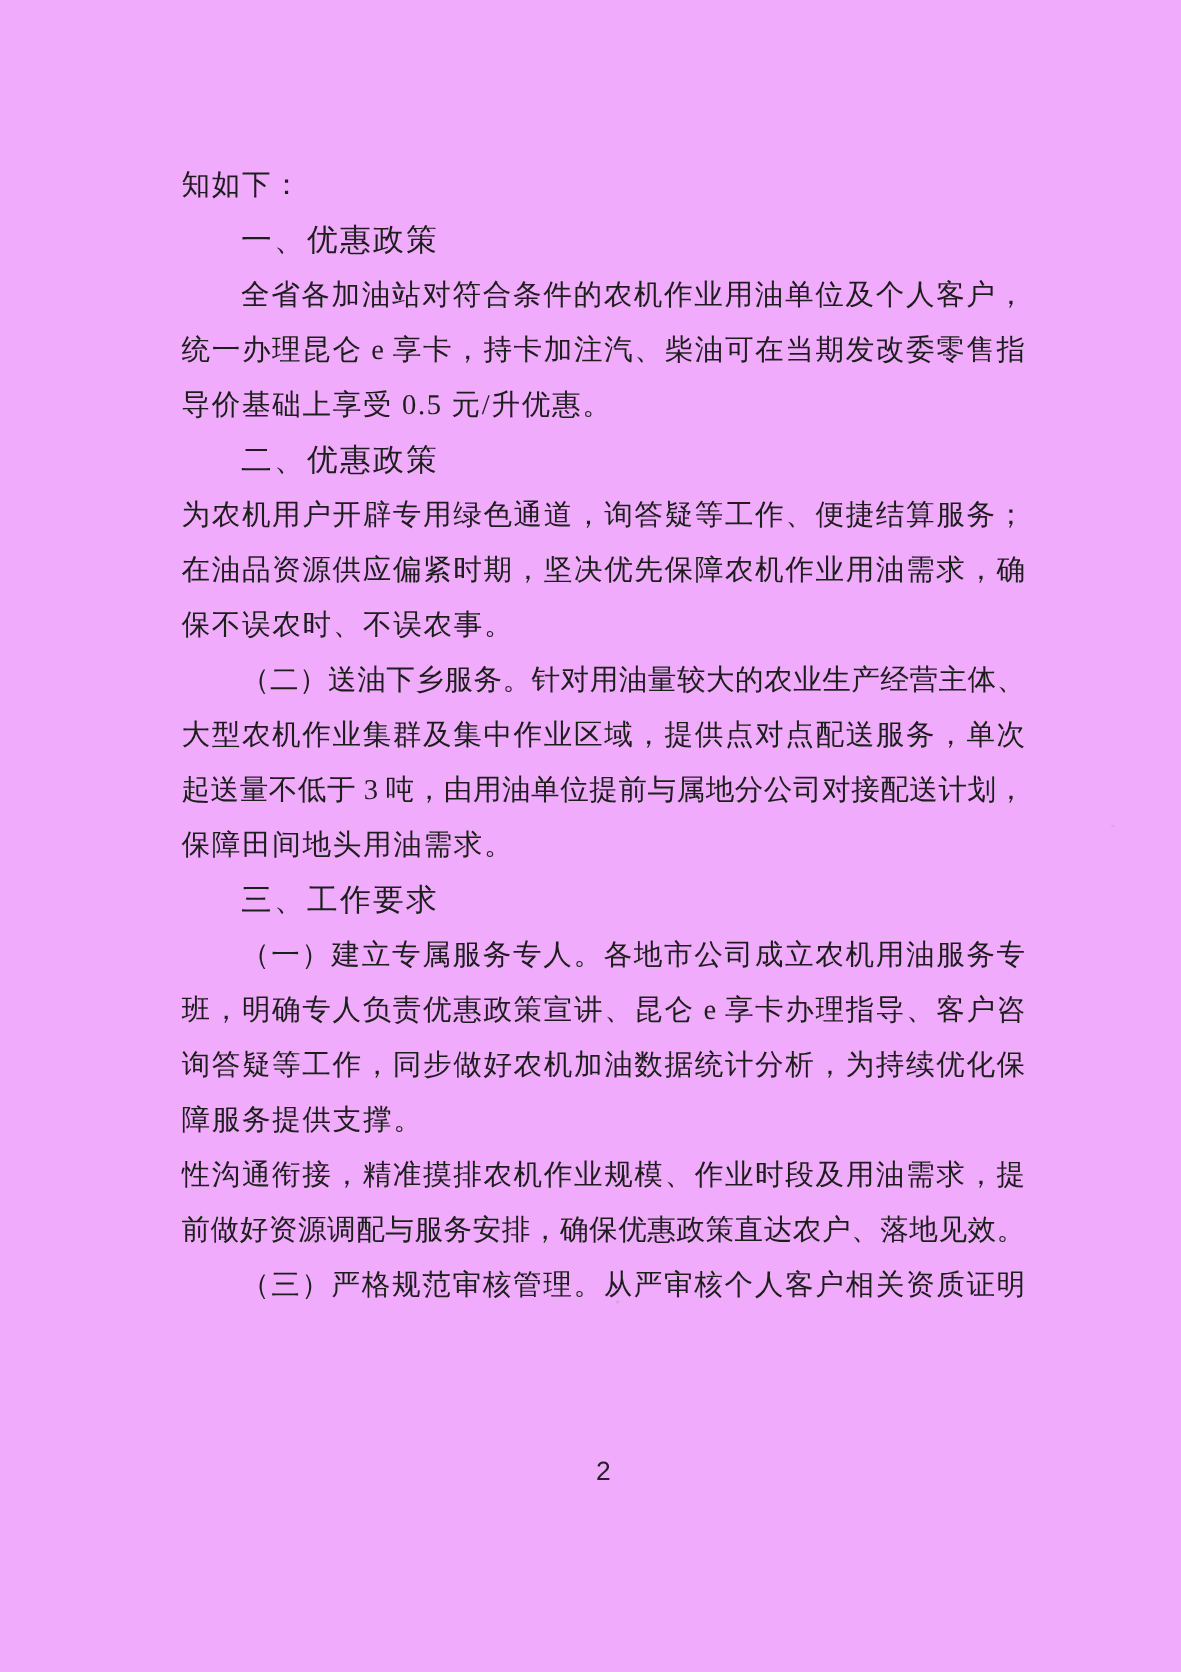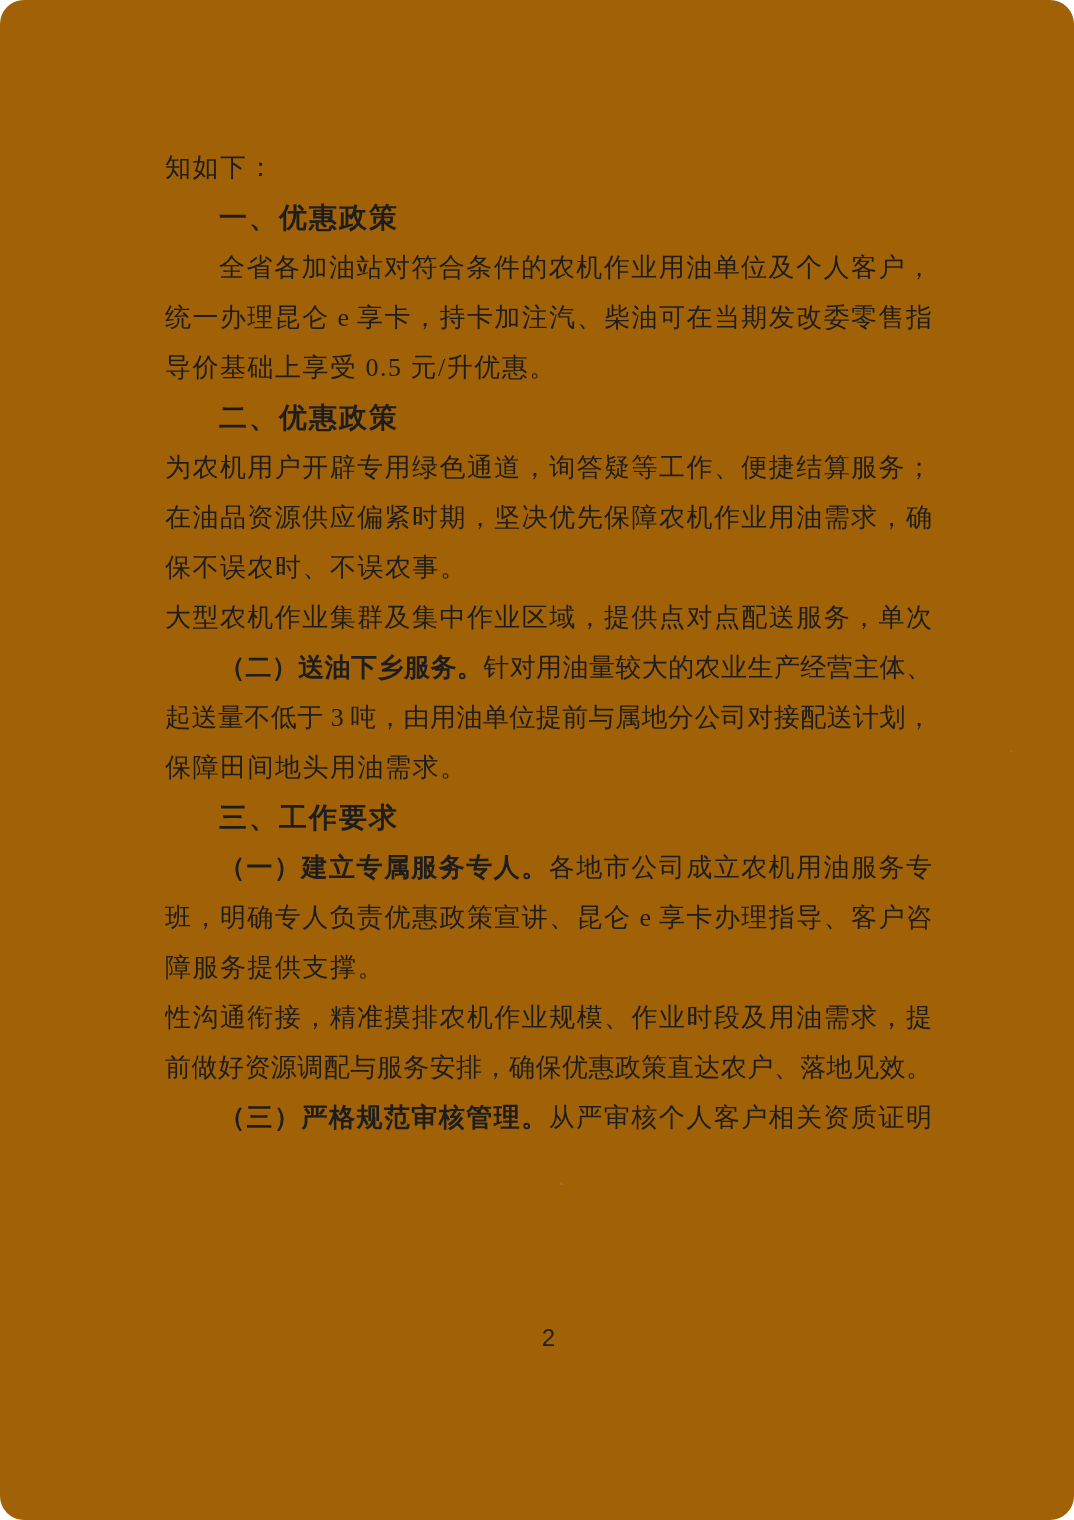--- a/index.html
+++ b/index.html
@@ -4,25 +4,24 @@
 <style>
   html, body {
     margin: 0;
     padding: 0;
     background: #ffffff;
   }
   .page {
     position: relative;
     width: 1074px;
     height: 1520px;
-    background: #a16207;
+    background: #f0abfc;
     overflow: hidden;
     font-family: "Liberation Serif", "DejaVu Serif", serif;
     color: #1d1d1d;
-    border-radius: 24px;
   }
   .content {
     position: absolute;
     left: 165px;
     top: 143px;
     width: 767px;
   }
   .line {
     font-size: 26px;
     line-height: 50px;
@@ -40,21 +39,21 @@
   .line.indent {
     text-indent: 54px;
   }
   .line.heading {
     font-family: "Liberation Sans", "DejaVu Sans", sans-serif;
     font-weight: 700;
     font-size: 28px;
     letter-spacing: 2px;
   }
   .seg.bold {
-    font-weight: 700;
+    font-weight: 400;
   }
   .page-number {
     position: absolute;
     top: 1318px;
     left: 165px;
     width: 767px;
     text-align: center;
     font-size: 24px;
     line-height: 40px;
     color: #222222;
@@ -73,27 +72,28 @@
   <div class="content">
       <div class="line"><span class="seg">知如下：</span></div>
       <div class="line indent heading"><span class="seg bold">一、优惠政策</span></div>
       <div class="line indent justify"><span class="seg">全省各加油站对符合条件的农机作业用油单位及个人客户，</span></div>
       <div class="line justify"><span class="seg">统一办理昆仑 e 享卡，持卡加注汽、柴油可在当期发改委零售指</span></div>
       <div class="line"><span class="seg">导价基础上享受 0.5 元/升优惠。</span></div>
       <div class="line indent heading"><span class="seg bold">二、优惠政策</span></div>
       <div class="line justify"><span class="seg">为农机用户开辟专用绿色通道，询答疑等工作、便捷结算服务；</span></div>
       <div class="line justify"><span class="seg">在油品资源供应偏紧时期，坚决优先保障农机作业用油需求，确</span></div>
       <div class="line"><span class="seg">保不误农时、不误农事。</span></div>
+      <div class="line indent justify"><span class="seg bold">（二）送油下乡服务。</span><span class="seg">针对用油量较大的农业生产经营主体、</span></div>
       <div class="line justify"><span class="seg">大型农机作业集群及集中作业区域，提供点对点配送服务，单次</span></div>
-      <div class="line indent justify"><span class="seg bold">（二）送油下乡服务。</span><span class="seg">针对用油量较大的农业生产经营主体、</span></div>
       <div class="line justify"><span class="seg">起送量不低于 3 吨，由用油单位提前与属地分公司对接配送计划，</span></div>
       <div class="line"><span class="seg">保障田间地头用油需求。</span></div>
       <div class="line indent heading"><span class="seg bold">三、工作要求</span></div>
       <div class="line indent justify"><span class="seg bold">（一）建立专属服务专人。</span><span class="seg">各地市公司成立农机用油服务专</span></div>
       <div class="line justify"><span class="seg">班，明确专人负责优惠政策宣讲、昆仑 e 享卡办理指导、客户咨</span></div>
+      <div class="line justify"><span class="seg">询答疑等工作，同步做好农机加油数据统计分析，为持续优化保</span></div>
       <div class="line"><span class="seg">障服务提供支撑。</span></div>
       <div class="line justify"><span class="seg">性沟通衔接，精准摸排农机作业规模、作业时段及用油需求，提</span></div>
       <div class="line justify"><span class="seg">前做好资源调配与服务安排，确保优惠政策直达农户、落地见效。</span></div>
       <div class="line indent justify"><span class="seg bold">（三）严格规范审核管理。</span><span class="seg">从严审核个人客户相关资质证明</span></div>
     </div>
   <div class="page-number">2</div>
 
   <div class="speck" style="left:862px; top:1108px; width:4px; height:3px; opacity:0.35;"></div>
   <div class="speck" style="left:560px; top:1182px; width:3px; height:3px; opacity:0.3;"></div>
   <div class="speck" style="left:1010px; top:750px; width:3px; height:2px; opacity:0.25;"></div>

